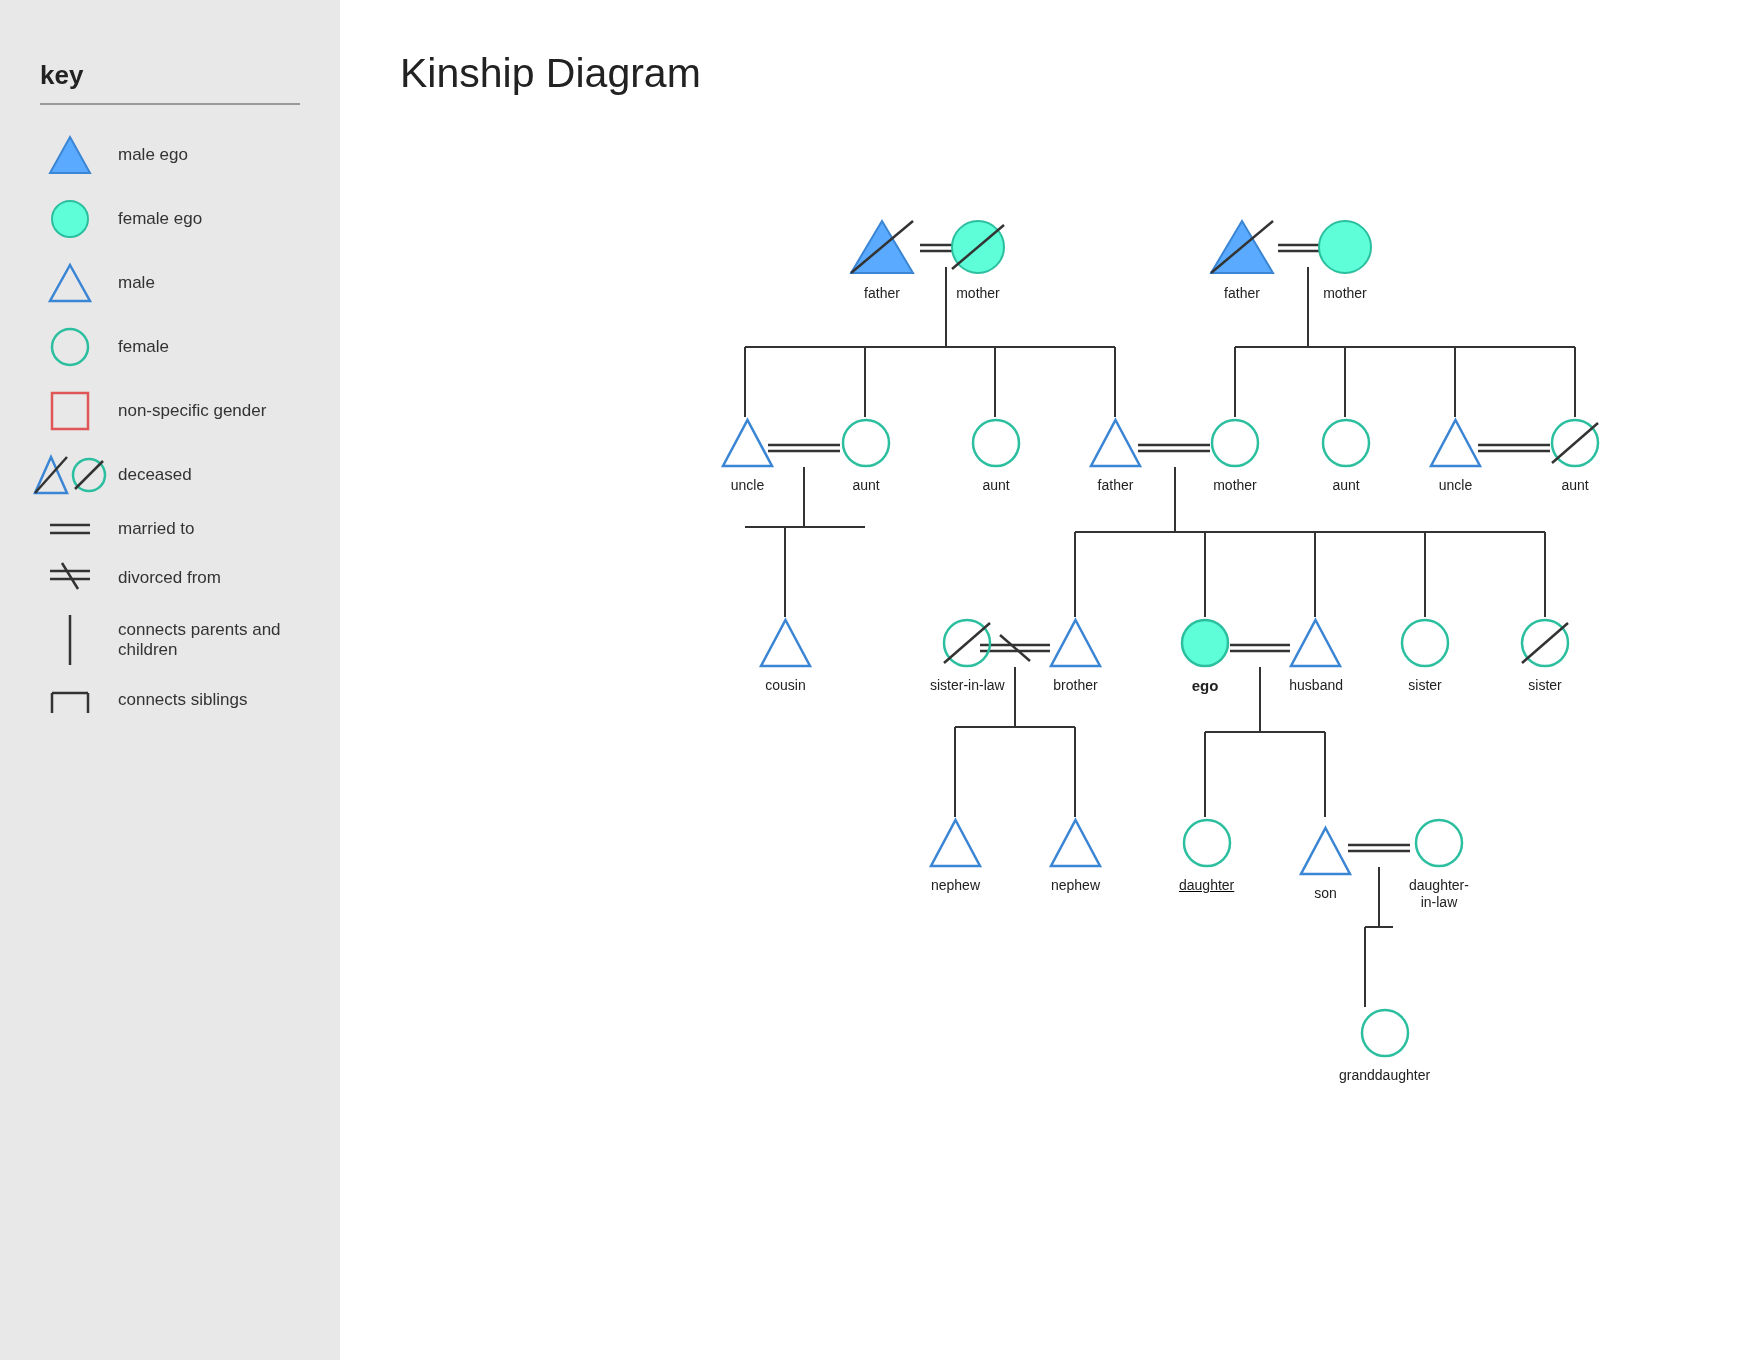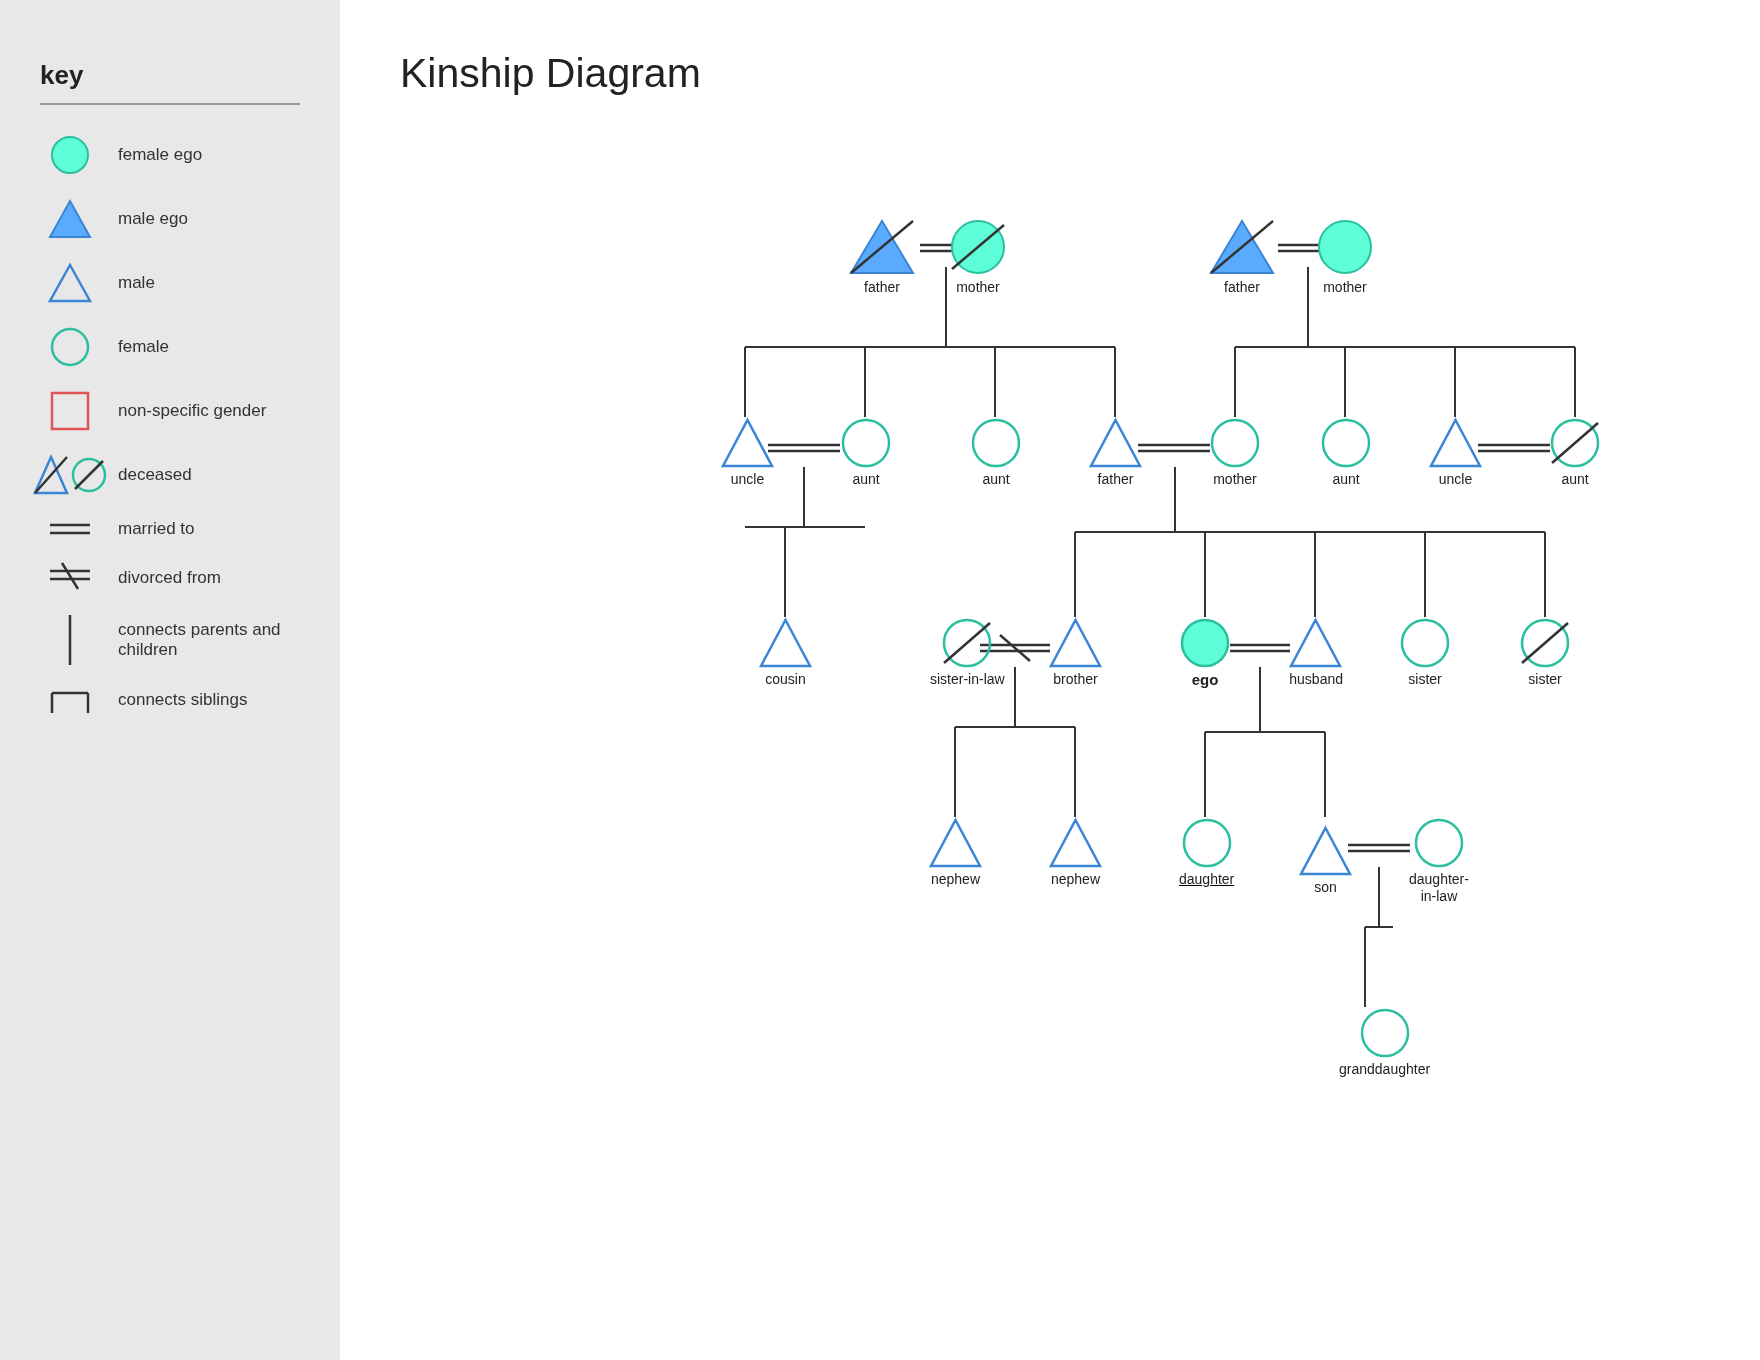--- a/index.html
+++ b/index.html
@@ -68,21 +68,21 @@
       width: 1300px;
       height: 1180px;
     }
 
     
     .node {
       position: absolute;
       display: flex;
       flex-direction: column;
       align-items: center;
-      gap: 2px;
+      gap: 8px;
     }
     .node-label {
       font-size: 14px;
       color: #222;
       text-align: center;
       line-height: 1.2;
     }
     .node-label.bold { font-weight: 700; font-size: 15px; }
 
     
@@ -97,33 +97,33 @@
 </head>
 <body>
 
 <div id="sidebar">
   <h2>key</h2>
   <hr class="key-divider">
 
   <div class="key-item">
     <div class="key-symbol">
       <svg width="44" height="44" viewBox="0 0 44 44">
+        <polygon points="22,4 42,40 2,40" fill="#5aabff" stroke="#3a85d4" stroke-width="2"></polygon>
+      </svg>
+    </div>
+    <span class="key-label">male ego</span>
+  </div>
+
+  <div class="key-item">
+    <div class="key-symbol">
+      <svg width="44" height="44" viewBox="0 0 44 44">
         <circle cx="22" cy="22" r="18" fill="#5effd8" stroke="#2bbfa0" stroke-width="2"></circle>
       </svg>
     </div>
     <span class="key-label">female ego</span>
-  </div>
-
-  <div class="key-item">
-    <div class="key-symbol">
-      <svg width="44" height="44" viewBox="0 0 44 44">
-        <polygon points="22,4 42,40 2,40" fill="#5aabff" stroke="#3a85d4" stroke-width="2"></polygon>
-      </svg>
-    </div>
-    <span class="key-label">male ego</span>
   </div>
 
   <div class="key-item">
     <div class="key-symbol">
       <svg width="44" height="44" viewBox="0 0 44 44">
         <polygon points="22,4 42,40 2,40" fill="none" stroke="#3a85d4" stroke-width="2.5"></polygon>
       </svg>
     </div>
     <span class="key-label">male</span>
   </div>

